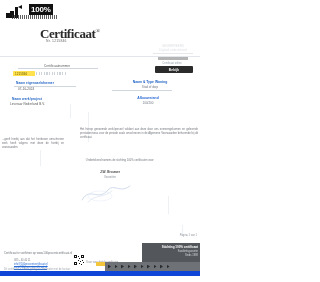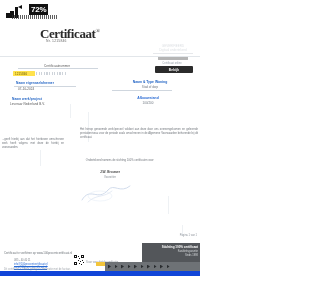--- a/index.html
+++ b/index.html
@@ -165,21 +165,21 @@
 <body>
 
 <div class="page">
 
   <div class="logo">
     <svg class="logo-mark" viewBox="0 0 22 13">
       <path d="M0 13 L0 8 L4 8 L4 6 L8 6 L8 13 Z" fill="#111"></path>
       <path d="M9 13 L9 2 L12 2 L12 13 Z" fill="#111"></path>
       <path d="M12 2 L16 0 L16 4 Z" fill="#111"></path>
     </svg>
-    <div class="logo-badge">72%</div>
+    <div class="logo-badge">100%</div>
     <div class="logo-sub"></div>
   </div>
 
   <div class="title">
     <span>Certificaat</span><span class="title-sup">®</span>
   </div>
   <div class="subtitle">Nr. 1215846</div>
 
   <div class="stamp">
     <div class="stamp-txt">GEVERIFIEERD</div>

